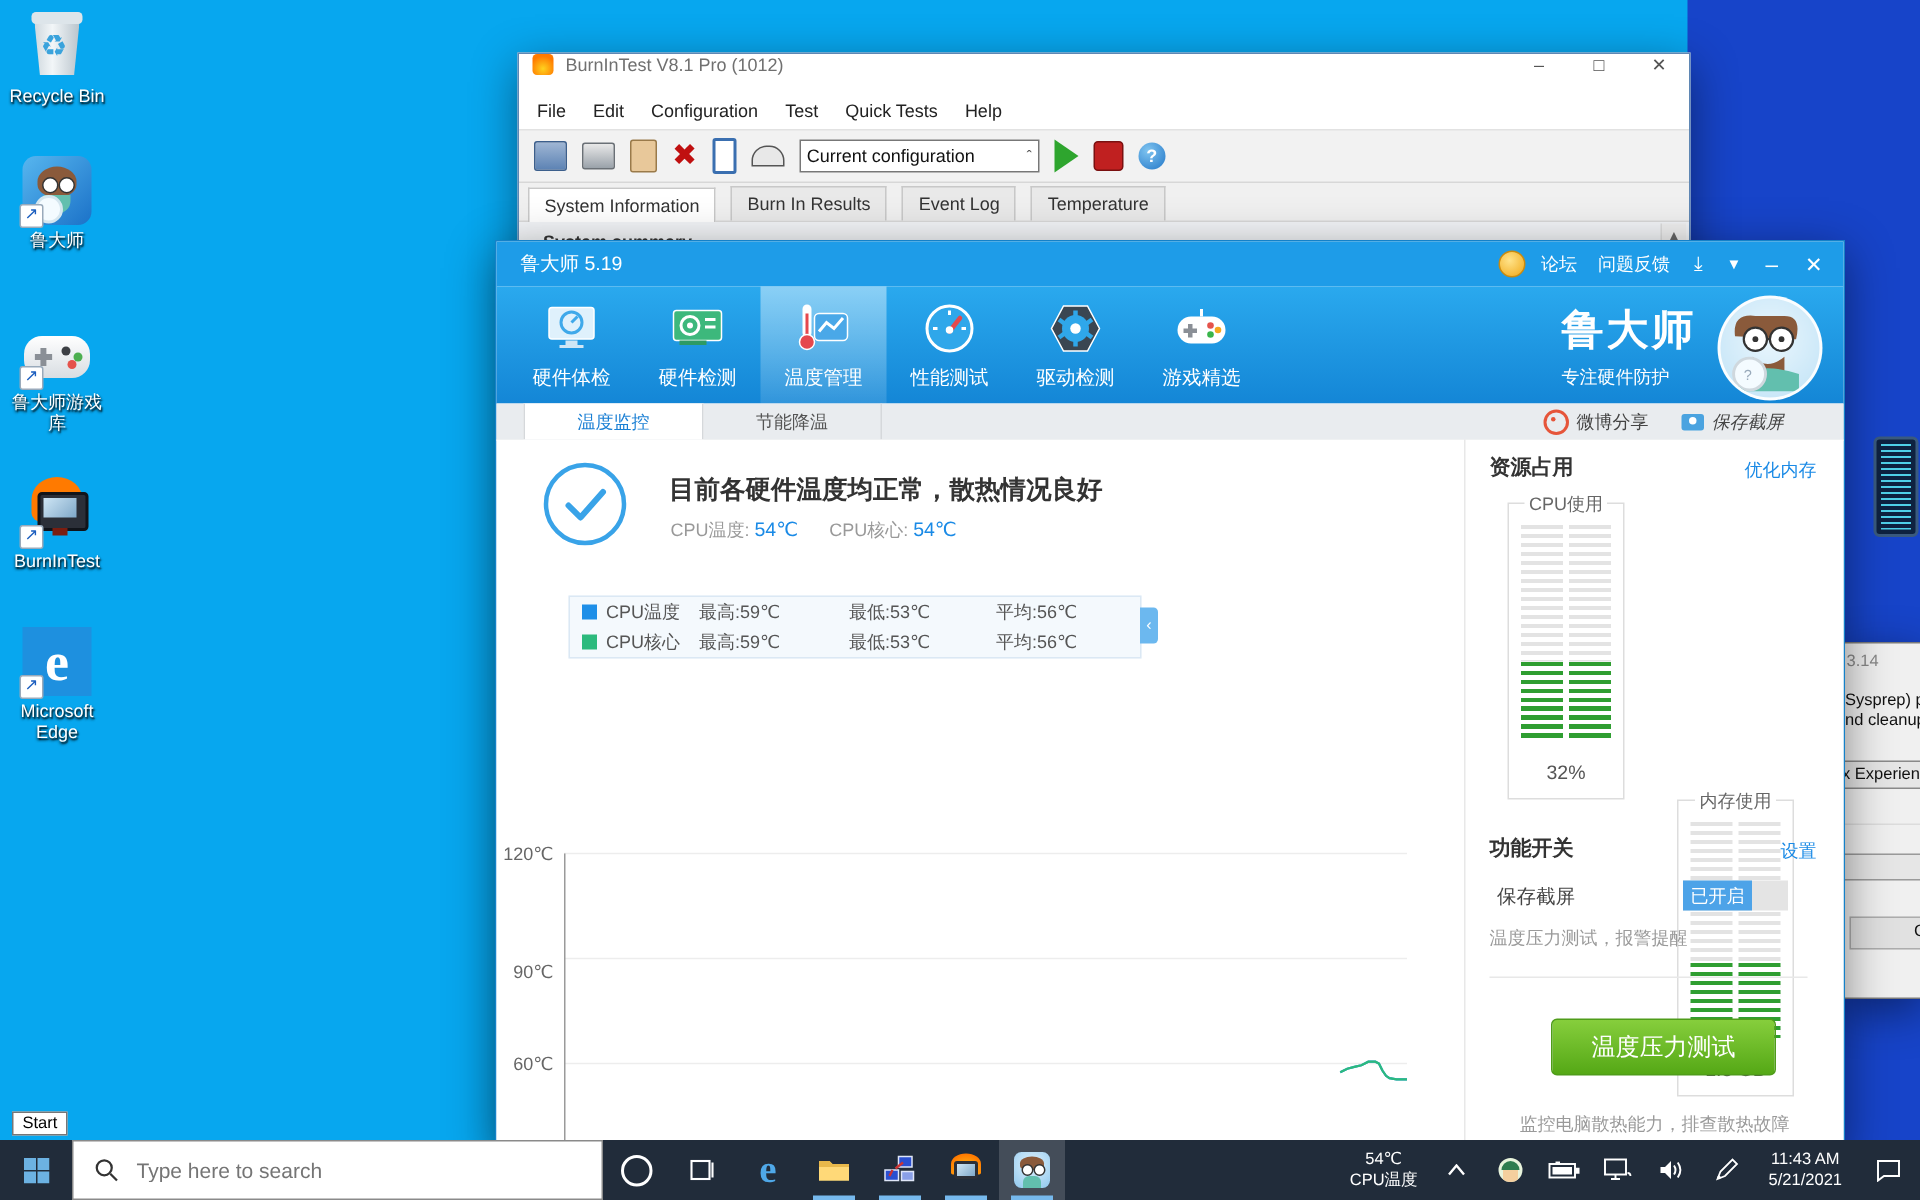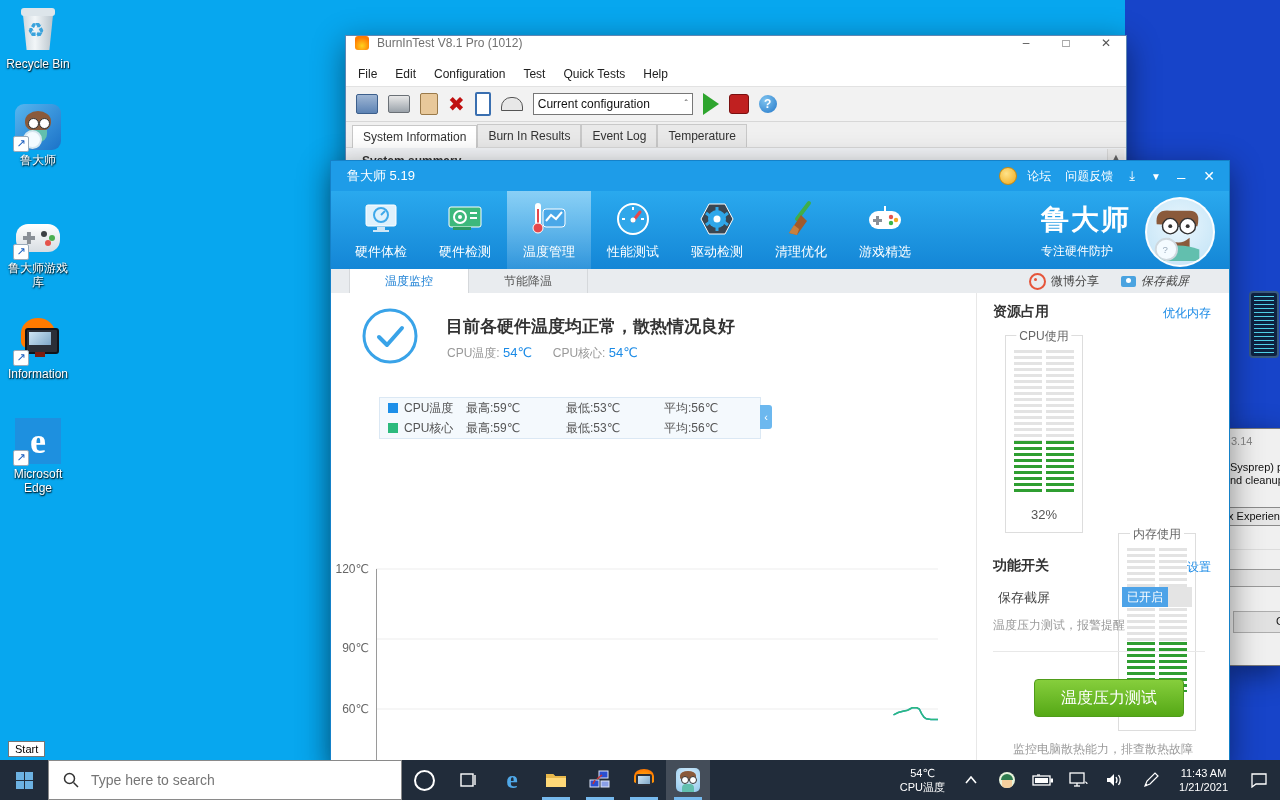--- a/index.html
+++ b/index.html
@@ -14,21 +14,21 @@
               text-shadow:0 1px 2px rgba(0,0,0,.85),1px 1px 1px rgba(0,0,0,.6);}
   .sc-arrow{position:absolute;left:-2px;bottom:-2px;width:14px;height:14px;background:#fff;
             border:1px solid #9ab;border-radius:2px;color:#1d5fbf;font-size:11px;line-height:13px;text-align:center;}
   
   .bit{background:#fff;border:1px solid #5f87b4;}
   .bit-title{height:26px;background:#fff;display:flex;font-size:12px;color:#707070;}
   .bit-menu{height:24px;display:flex;align-items:center;gap:18px;padding-left:12px;font-size:12px;color:#222;background:#fff;}
   .bit-toolbar{height:34px;background:#f2f2f2;border-top:1px solid #e2e2e2;border-bottom:1px solid #d7d7d7;
                display:flex;align-items:center;gap:10px;padding-left:10px;}
   .bit-tabs{height:25px;background:#f0f0f0;display:flex;align-items:flex-end;padding-left:6px;border-bottom:1px solid #d9d9d9;}
-  .bit-tab{font-size:12px;color:#333;padding:4px 10px;border:1px solid #c8c8c8;border-bottom:none;background:#e9e9e9;margin-right:0;text-align:center;}
+  .bit-tab{font-size:12px;color:#333;padding:4px 10px;border:1px solid #c8c8c8;border-bottom:none;background:#e9e9e9;margin-right:10px;text-align:center;}
   .bit-tab.active{background:#fff;position:relative;top:1px;}
   .bit-content{background:#f3f5f8;height:100%;}
   .bit-select{height:20px;background:#fff;border:1px solid #777;font-size:12px;color:#111;
               display:flex;align-items:center;padding:0 4px;gap:8px;}
   
   .lds{border:1px solid #1581c8;background:#fff;}
   .lds-titlebar{height:30px;background:#1e9ce8;color:#fff;display:flex;align-items:center;font-size:13px;}
   .lds-nav{height:78px;background:linear-gradient(180deg,#2aa9ee,#1486d6);display:flex;}
   .nav-item{width:84px;display:flex;flex-direction:column;align-items:center;justify-content:center;gap:4px;color:#fff;font-size:13px;}
   .nav-item.active{background:linear-gradient(180deg,rgba(255,255,255,.45),rgba(255,255,255,.12));}
@@ -102,21 +102,21 @@
   </div>
 
   <div class="abs dicon" style="left:3px;top:318px;">
     <div class="glyph">
       <div style="position:absolute;left:6px;top:0px;width:34px;height:30px;background:radial-gradient(circle at 50% 80%,#ffd21e 0%,#ff7a00 45%,#d television32a00 75%,transparent 78%);border-radius:50% 50% 20% 20%;background-color:#ff7a00;"></div>
       <div style="position:absolute;left:10px;top:10px;width:30px;height:22px;background:#2b2f38;border-radius:3px;border:2px solid #11141a;"></div>
       <div style="position:absolute;left:14px;top:14px;width:22px;height:13px;background:linear-gradient(135deg,#cfe6f5,#7fa8c8);"></div>
       <div style="position:absolute;left:20px;top:34px;width:10px;height:5px;background:#7a1d10;"></div>
       <div class="sc-arrow">↗</div>
     </div>
-    <div class="lbl">Information</div>
+    <div class="lbl">BurnInTest</div>
   </div>
 
   <div class="abs dicon" style="left:3px;top:418px;">
     <div class="glyph">
       <div style="position:absolute;inset:0;background:#1e90df;"></div>
       <div style="position:absolute;inset:0;color:#fff;font-size:36px;font-weight:bold;line-height:46px;text-align:center;font-family:'Liberation Serif',serif;">e</div>
       <div class="sc-arrow">↗</div>
     </div>
     <div class="lbl">
       <div>Microsoft</div>
@@ -253,28 +253,20 @@
           <g stroke="#2fa7ea" stroke-width="3">
             <line x1="20" y1="8" x2="20" y2="13"></line>
               <line x1="20" y1="27" x2="20" y2="32"></line>
             <line x1="9" y1="14" x2="13" y2="17"></line>
               <line x1="27" y1="23" x2="31" y2="26"></line>
             <line x1="9" y1="26" x2="13" y2="23"></line>
               <line x1="27" y1="17" x2="31" y2="14"></line>
           </g>
         </svg>
         <span>驱动检测</span>
-      </div>
-      <div class="nav-item">
-        <svg width="40" height="40" viewBox="0 0 40 40">
-          <line x1="28" y1="4" x2="16" y2="20" stroke="#3fae4a" stroke-width="4" stroke-linecap="round"></line>
-          <polygon points="8,34 20,16 26,22 16,36" fill="#a05a2c"></polygon>
-          <polygon points="8,34 13,26 18,30 16,36" fill="#c8803f"></polygon>
-        </svg>
-        <span>清理优化</span>
       </div>
       <div class="nav-item">
         <svg width="40" height="40" viewBox="0 0 40 40">
           <rect x="4" y="12" width="32" height="18" rx="9" fill="#ffffff"></rect>
           <polygon points="11,17 14,17 14,20 17,20 17,23 14,23 14,26 11,26 11,23 8,23 8,20 11,20" fill="#8a8f96"></polygon>
           <circle cx="26" cy="18" r="2.2" fill="#e5534b"></circle>
           <circle cx="31" cy="21" r="2.2" fill="#f5a81f"></circle>
           <circle cx="26" cy="24" r="2.2" fill="#39b54a"></circle>
           <line x1="20" y1="12" x2="20" y2="7" stroke="#ffffff" stroke-width="2"></line>
         </svg>
@@ -523,21 +515,21 @@
       </svg>
     </div>
     <div class="tray-ic">
       <svg width="16" height="16" viewBox="0 0 16 16">
         <path d="M2 14 L4 9 L12 1 L15 4 L7 12 Z" fill="none" stroke="#fff" stroke-width="1.2"></path>
         <circle cx="3" cy="13" r="1.2" fill="#fff"></circle>
       </svg>
     </div>
     <div style="display:flex;flex-direction:column;justify-content:center;align-items:center;font-size:11px;line-height:14px;padding:0 10px;">
       <span>11:43 AM</span>
-      <span>1/21/2021</span>
+      <span>5/21/2021</span>
     </div>
     <div class="tray-ic" style="width:42px;">
       <svg width="18" height="16" viewBox="0 0 18 16">
         <path d="M2 2 h14 v10 h-10 l-4 3 z" fill="none" stroke="#fff" stroke-width="1.3"></path>
       </svg>
     </div>
   </div>
 </div>
 
 </body></html>

